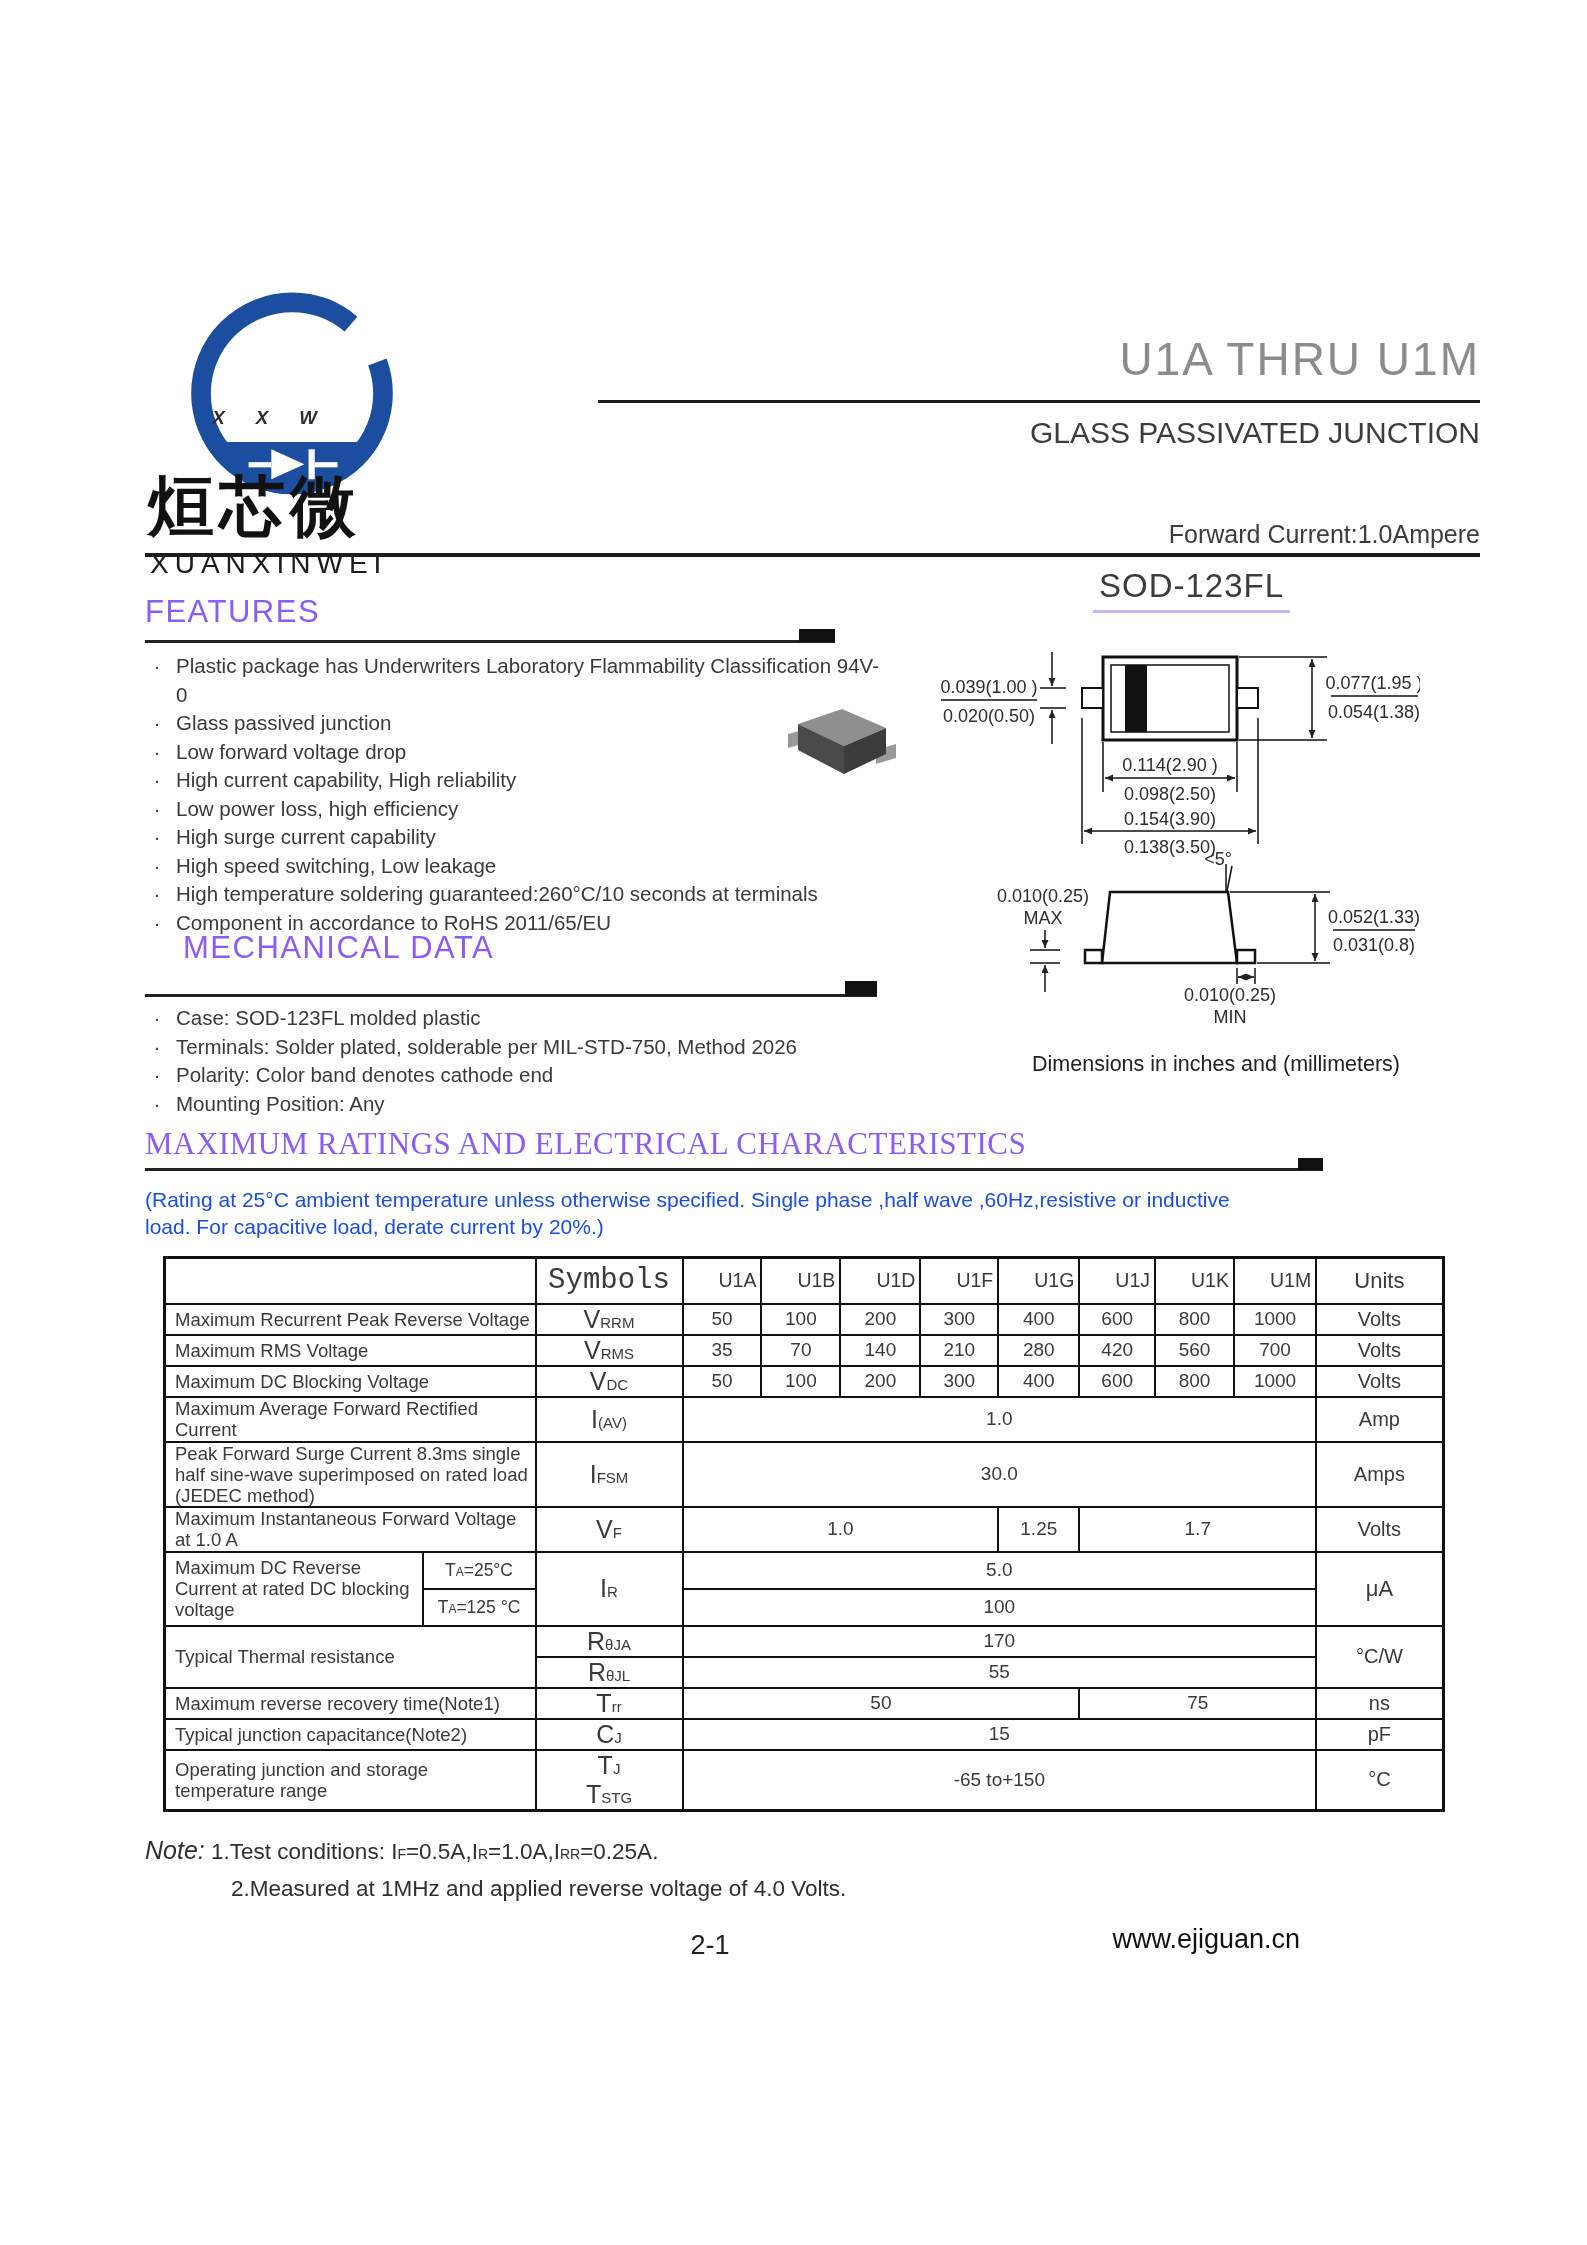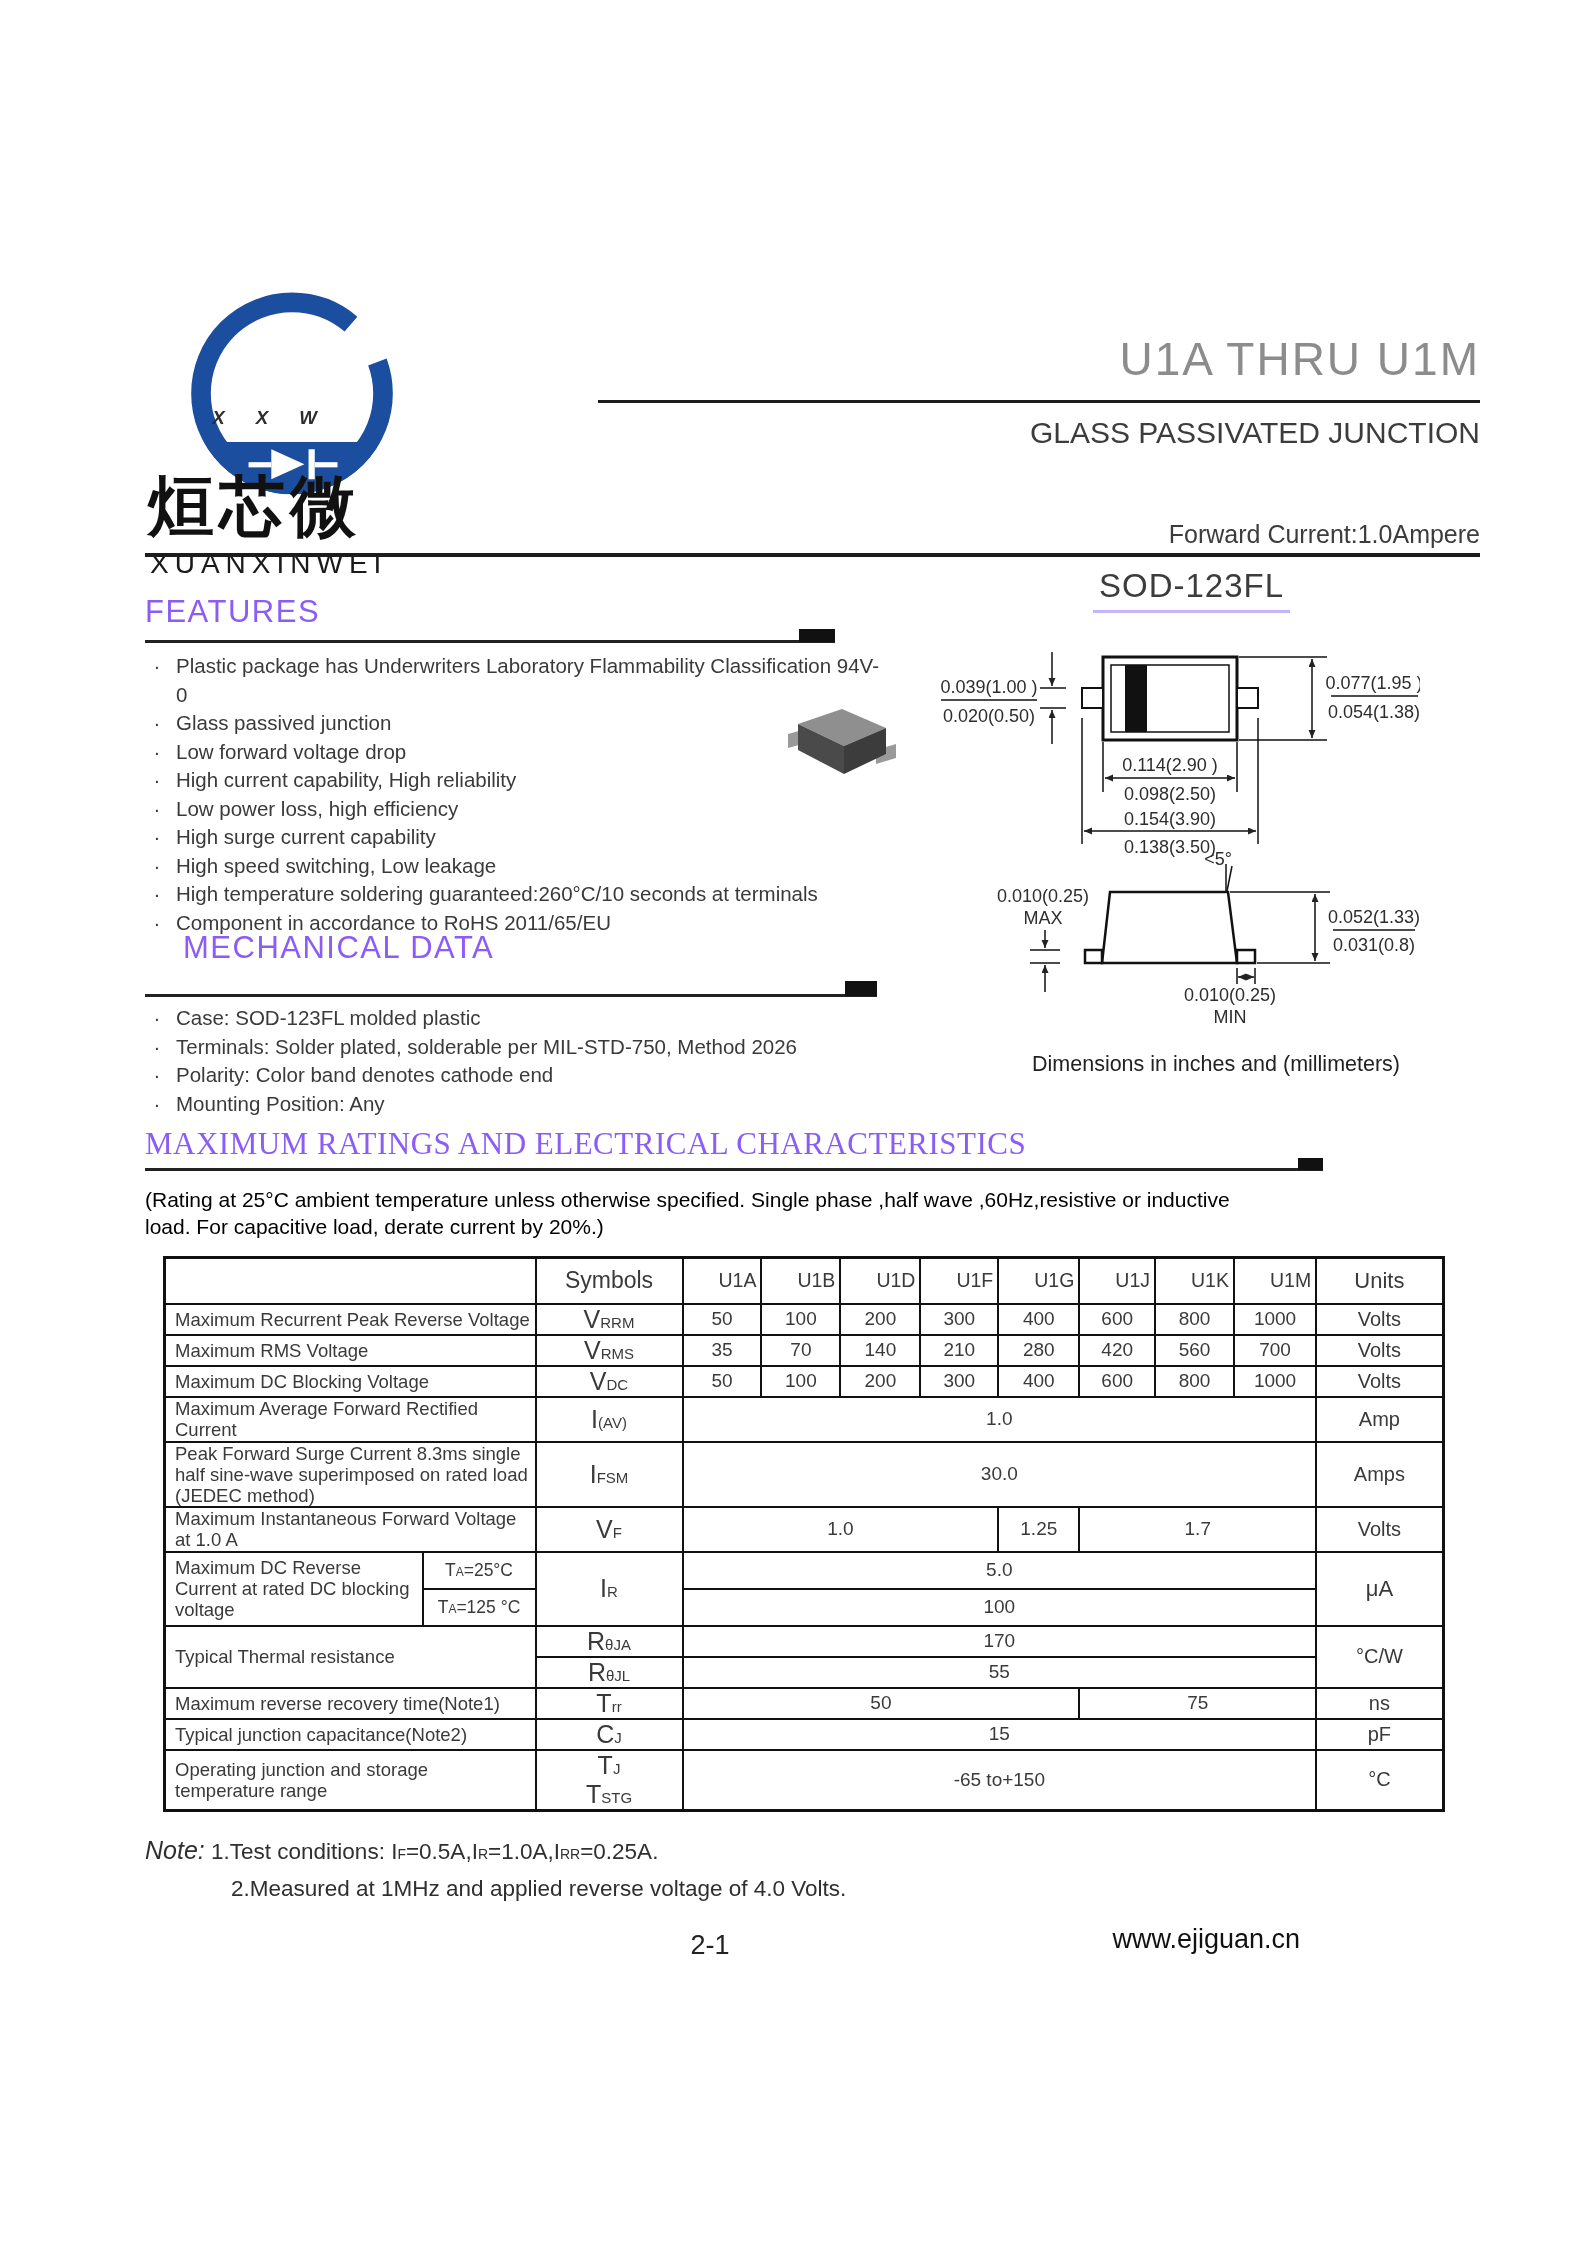--- a/index.html
+++ b/index.html
@@ -27,30 +27,30 @@
   
   ul.blist{position:absolute;list-style:none;margin:0;padding:0;}
   ul.blist li{display:flex;font-size:20.5px;line-height:28.5px;color:#3a3a3a;}
   ul.blist .dot{width:14px;margin-right:12px;text-align:center;}
   
   svg text{font-family:"Liberation Sans",sans-serif;font-size:18px;fill:#2d2d2d;}
   #sod-label{position:absolute;top:567px;left:1093px;font-size:33px;color:#3c3c3c;
              border-bottom:3px solid #c4b5fd;padding:0 6px 5px 6px;letter-spacing:1px;}
   #dim-caption{position:absolute;top:1052px;left:1032px;font-size:21.5px;color:#222;}
   
-  #ratings-cond{position:absolute;top:1186px;left:145px;font-size:21px;line-height:27px;color:#000000;}
+  #ratings-cond{position:absolute;top:1186px;left:145px;font-size:21px;line-height:27px;color:#1d4ed8;}
   
   #ratings-table{position:absolute;top:1256px;left:163px;border-collapse:collapse;table-layout:fixed;
                  border:3px solid #111;}
   #ratings-table td{border:2px solid #111;text-align:center;vertical-align:middle;
                     padding:0 4px;color:#3a3a3a;overflow:hidden;}
   #ratings-table td.desc{text-align:left;padding-left:9px;font-size:18.5px;line-height:21px;}
   #ratings-table td.val{font-size:19px;}
   #ratings-table td.mod{font-size:19.5px;padding-left:35px;}
-  #ratings-table td.sym-h{font-size:23px;}
+  #ratings-table td.sym-h{font-size:29px;font-family:Liberation Mono, monospace;}
   #ratings-table td.unit-h{font-size:22px;}
   #ratings-table td.unit{font-size:20px;}
   #ratings-table td.cond{font-size:17.5px;border-radius:12px;}
   .sb{font-size:25px;}
   .ss{font-size:15px;}
   .cs{font-size:12px;}
   .h46{height:46px}.h31{height:31px}.h45{height:45px}.h64{height:64px}
   .h37{height:37px}.h30{height:30px}.h60{height:60px}
   
   #note-line1{position:absolute;top:1836px;left:145px;font-size:22.5px;color:#2f2f2f;}

